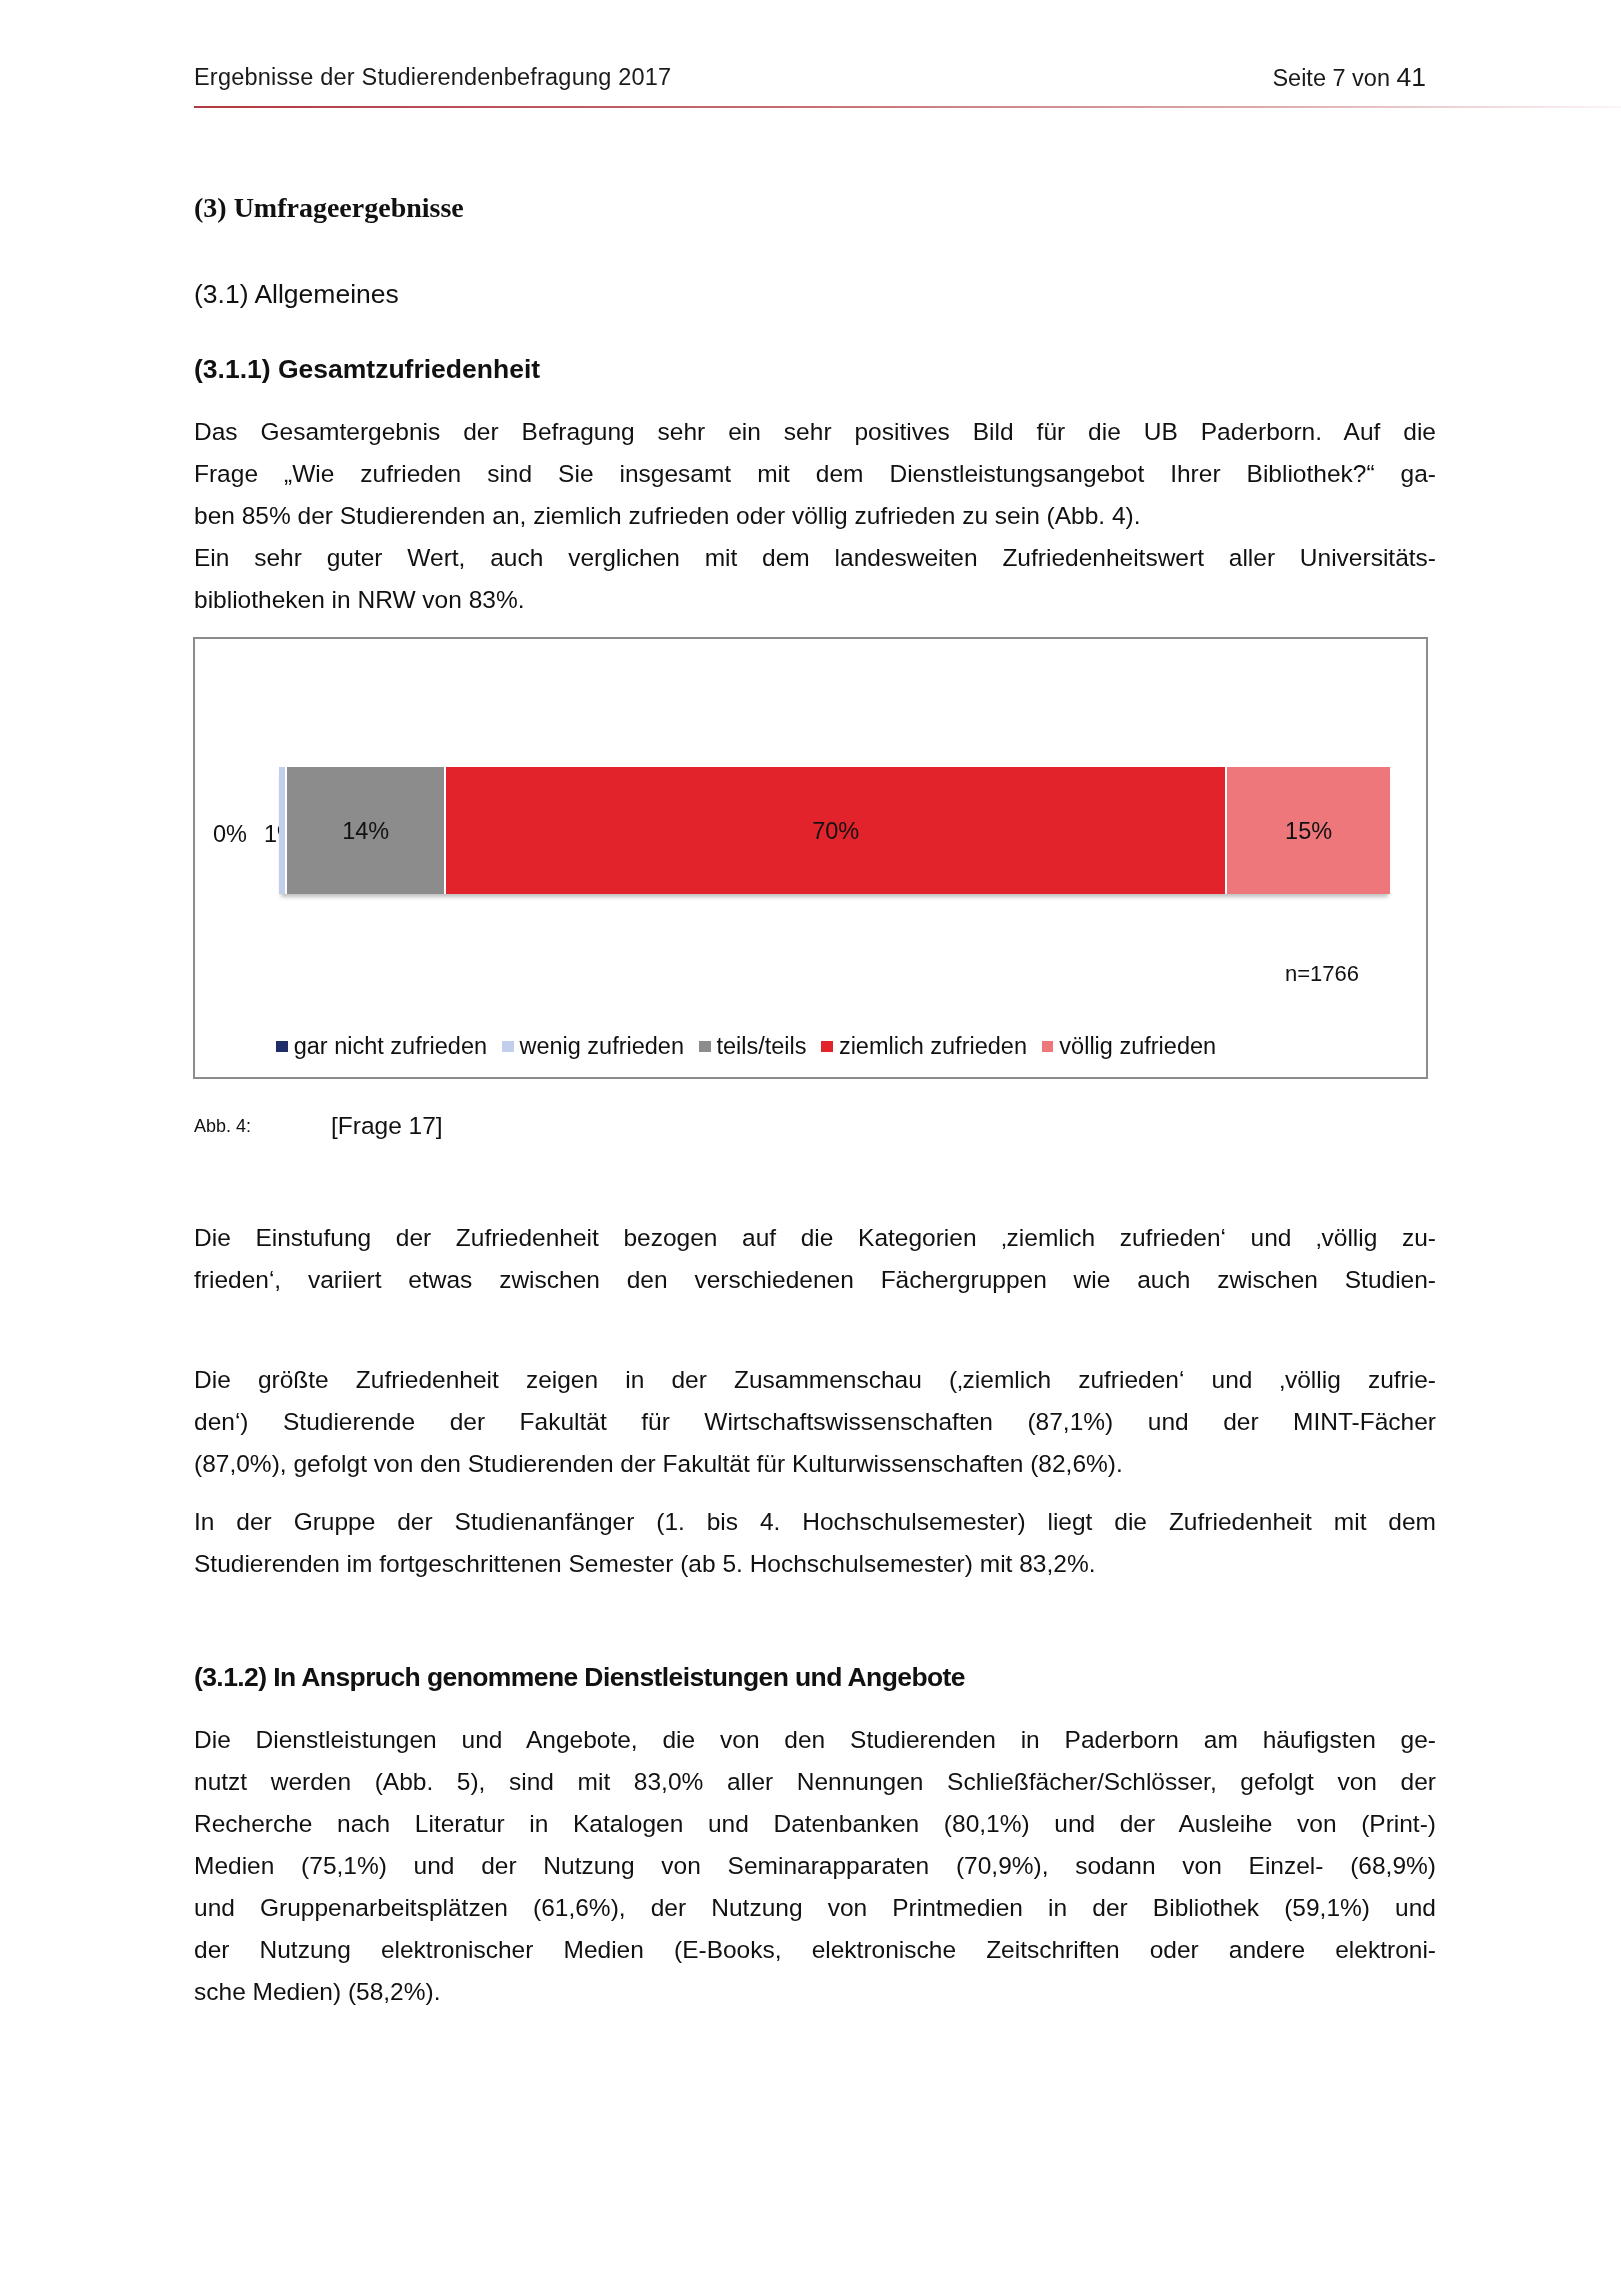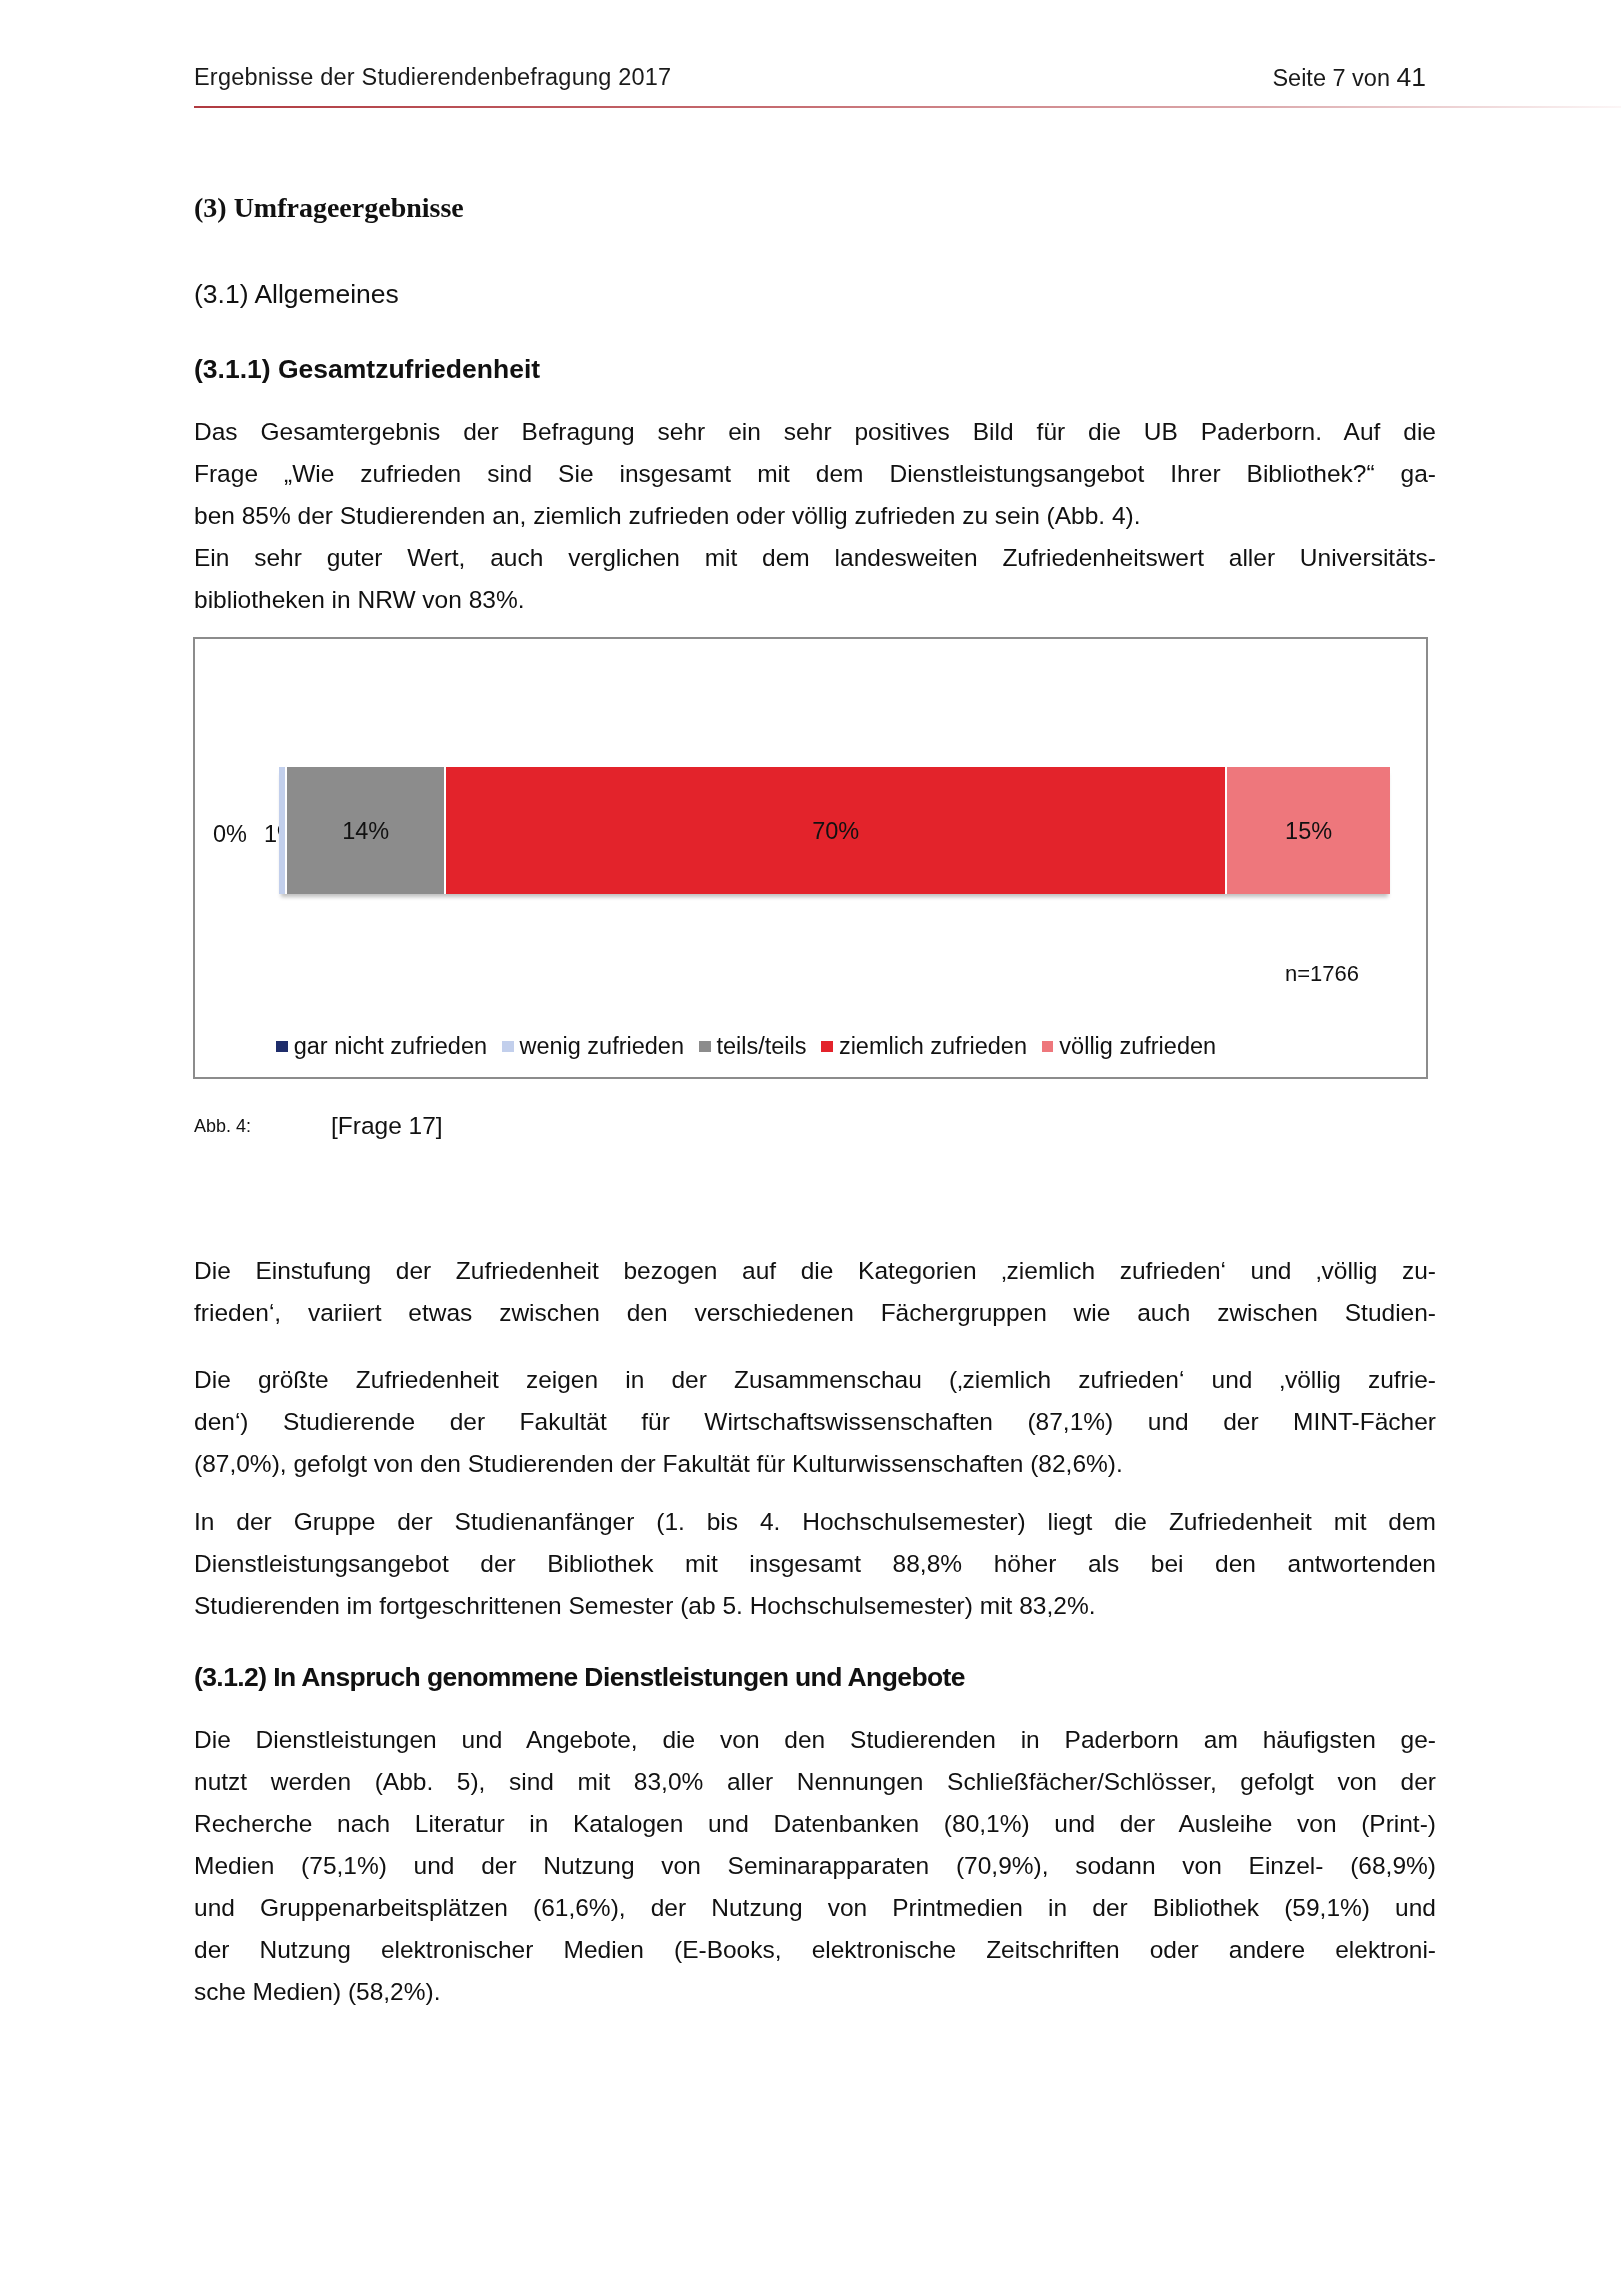--- a/index.html
+++ b/index.html
@@ -127,34 +127,33 @@
     <span class="legend-swatch" style="background:#ee777c;"></span>
     <span>völlig zufrieden</span>
   </span>
 </div>
 
 <div class="caption-label">Abb. 4:</div>
 <div class="caption-text">
   <span class="ln last">[Frage 17]</span>
 </div>
 
-<div class="para" style="top:1217px;margin-top:33px;">
+<div class="para" style="top:1217px;">
   <span class="ln">Die Einstufung der Zufriedenheit bezogen auf die Kategorien ‚ziemlich zufrieden‘ und ‚völlig zu-</span>
   <span class="ln">frieden‘, variiert etwas zwischen den verschiedenen Fächergruppen wie auch zwischen Studien-</span>
 </div>
 
 <div class="para" style="top:1359px;">
   <span class="ln">Die größte Zufriedenheit zeigen in der Zusammenschau (‚ziemlich zufrieden‘ und ‚völlig zufrie-</span>
   <span class="ln">den‘) Studierende der Fakultät für Wirtschaftswissenschaften (87,1%) und der MINT-Fächer</span>
   <span class="ln last">(87,0%), gefolgt von den Studierenden der Fakultät für Kulturwissenschaften (82,6%).</span>
 </div>
 
 <div class="para" style="top:1501px;">
   <span class="ln">In der Gruppe der Studienanfänger (1. bis 4. Hochschulsemester) liegt die Zufriedenheit mit dem</span>
-  <span class="ln">Dienstleistungsangebot der Bibliothek mit insgesamt 88,8% höher als bei den antwortenden</span>
   <span class="ln last">Studierenden im fortgeschrittenen Semester (ab 5. Hochschulsemester) mit 83,2%.</span>
 </div>
 
 <div class="h3b">(3.1.2) In Anspruch genommene Dienstleistungen und Angebote</div>
 
 <div class="para" style="top:1719px;">
   <span class="ln">Die Dienstleistungen und Angebote, die von den Studierenden in Paderborn am häufigsten ge-</span>
   <span class="ln">nutzt werden (Abb. 5), sind mit 83,0% aller Nennungen Schließfächer/Schlösser, gefolgt von der</span>
   <span class="ln">Recherche nach Literatur in Katalogen und Datenbanken (80,1%) und der Ausleihe von (Print-)</span>
   <span class="ln">Medien (75,1%) und der Nutzung von Seminarapparaten (70,9%), sodann von Einzel- (68,9%)</span>

